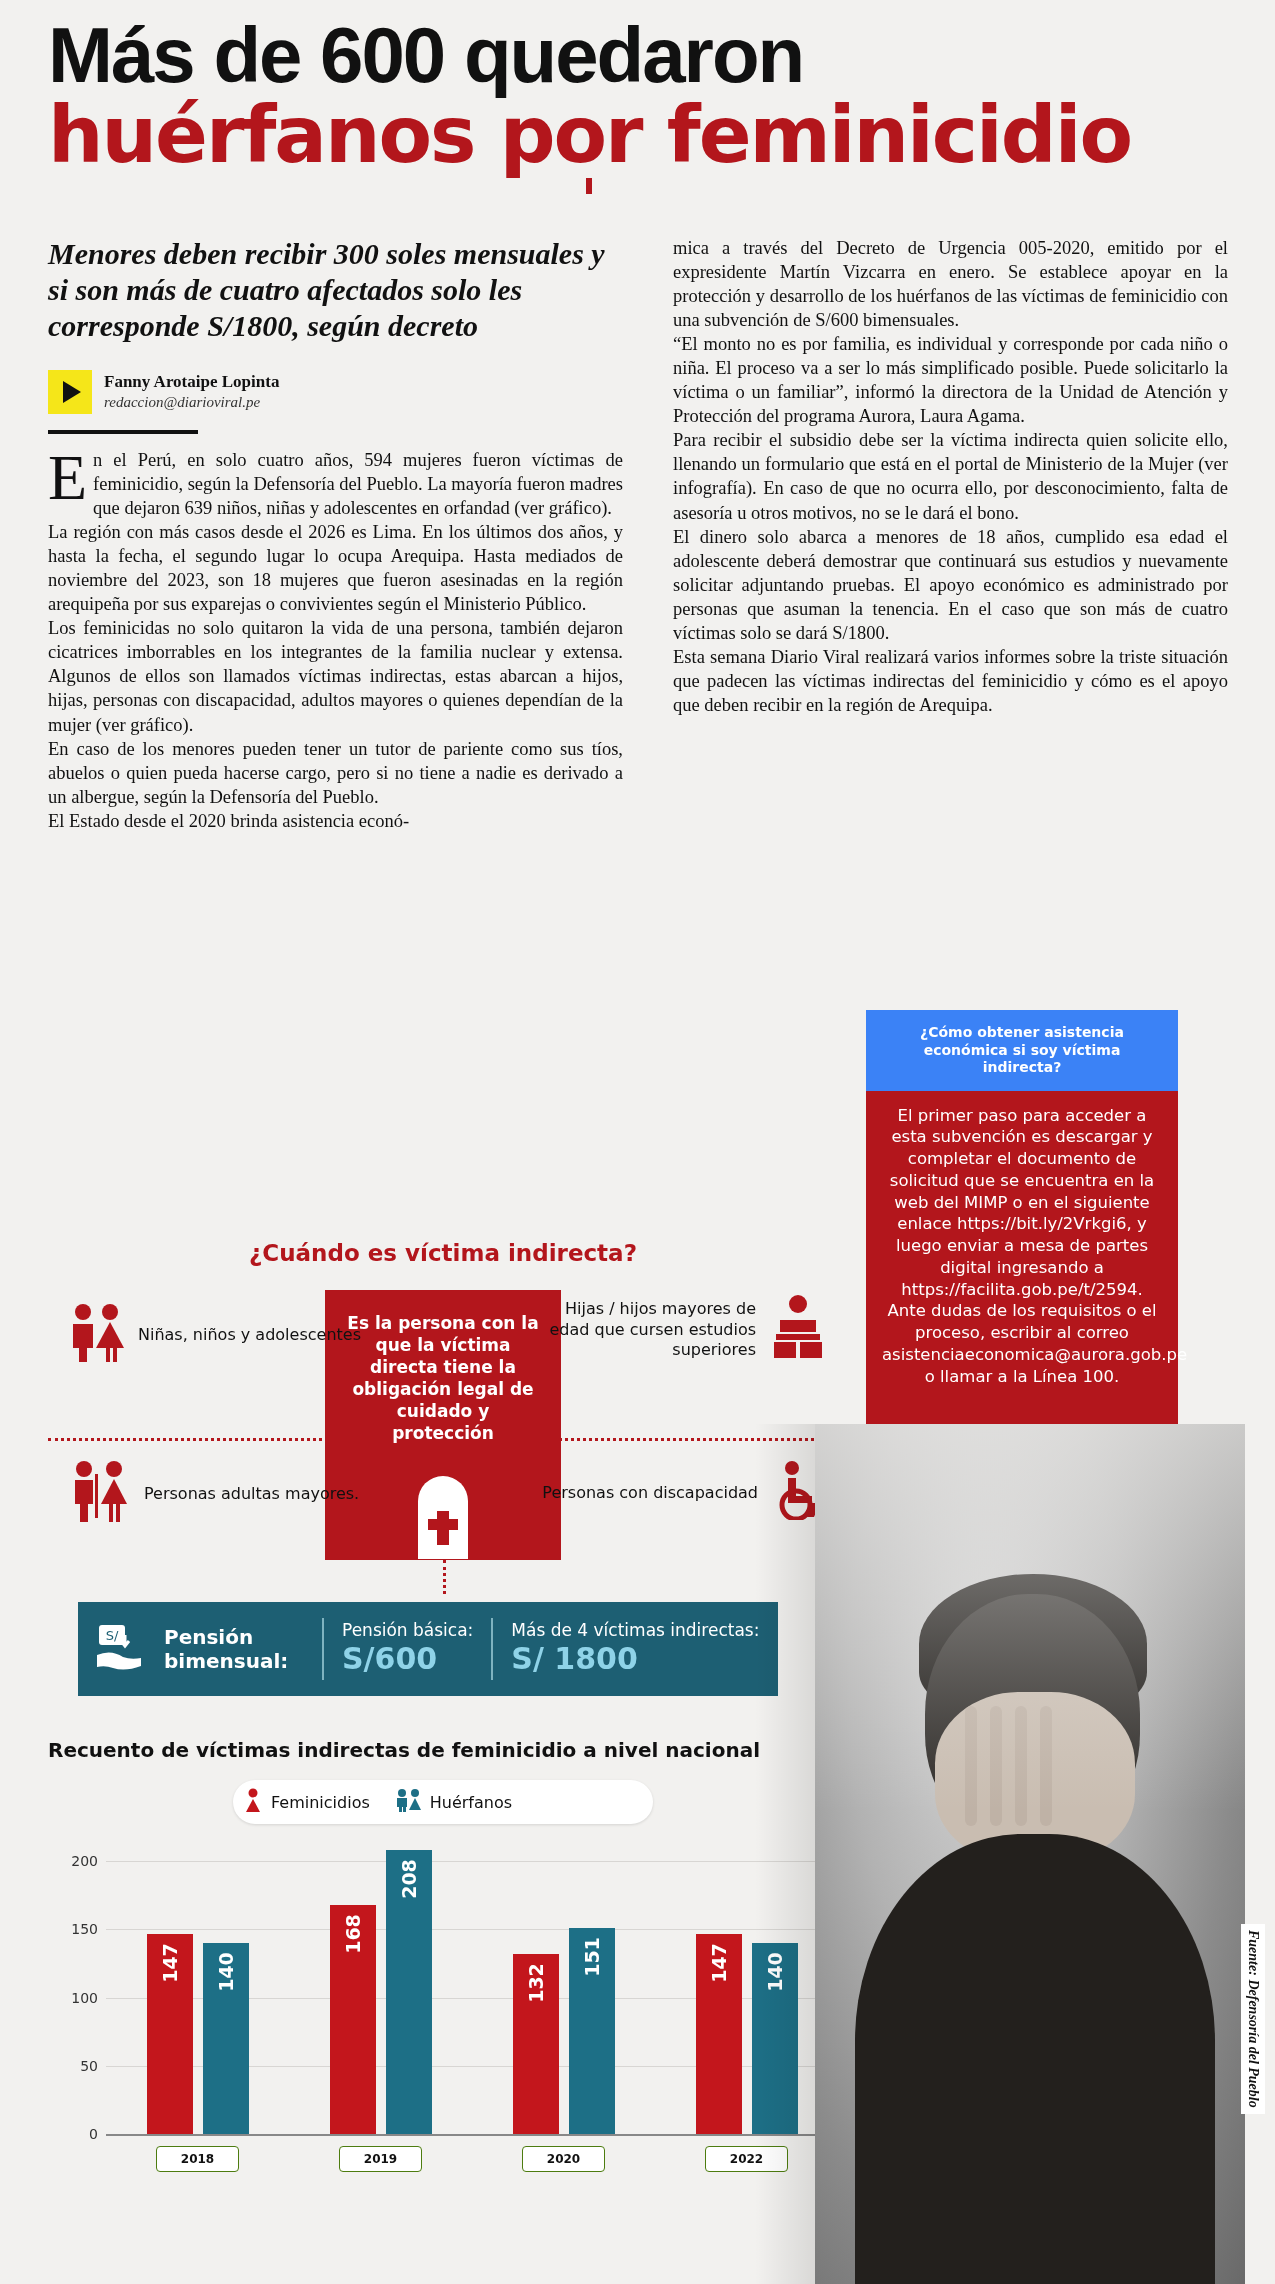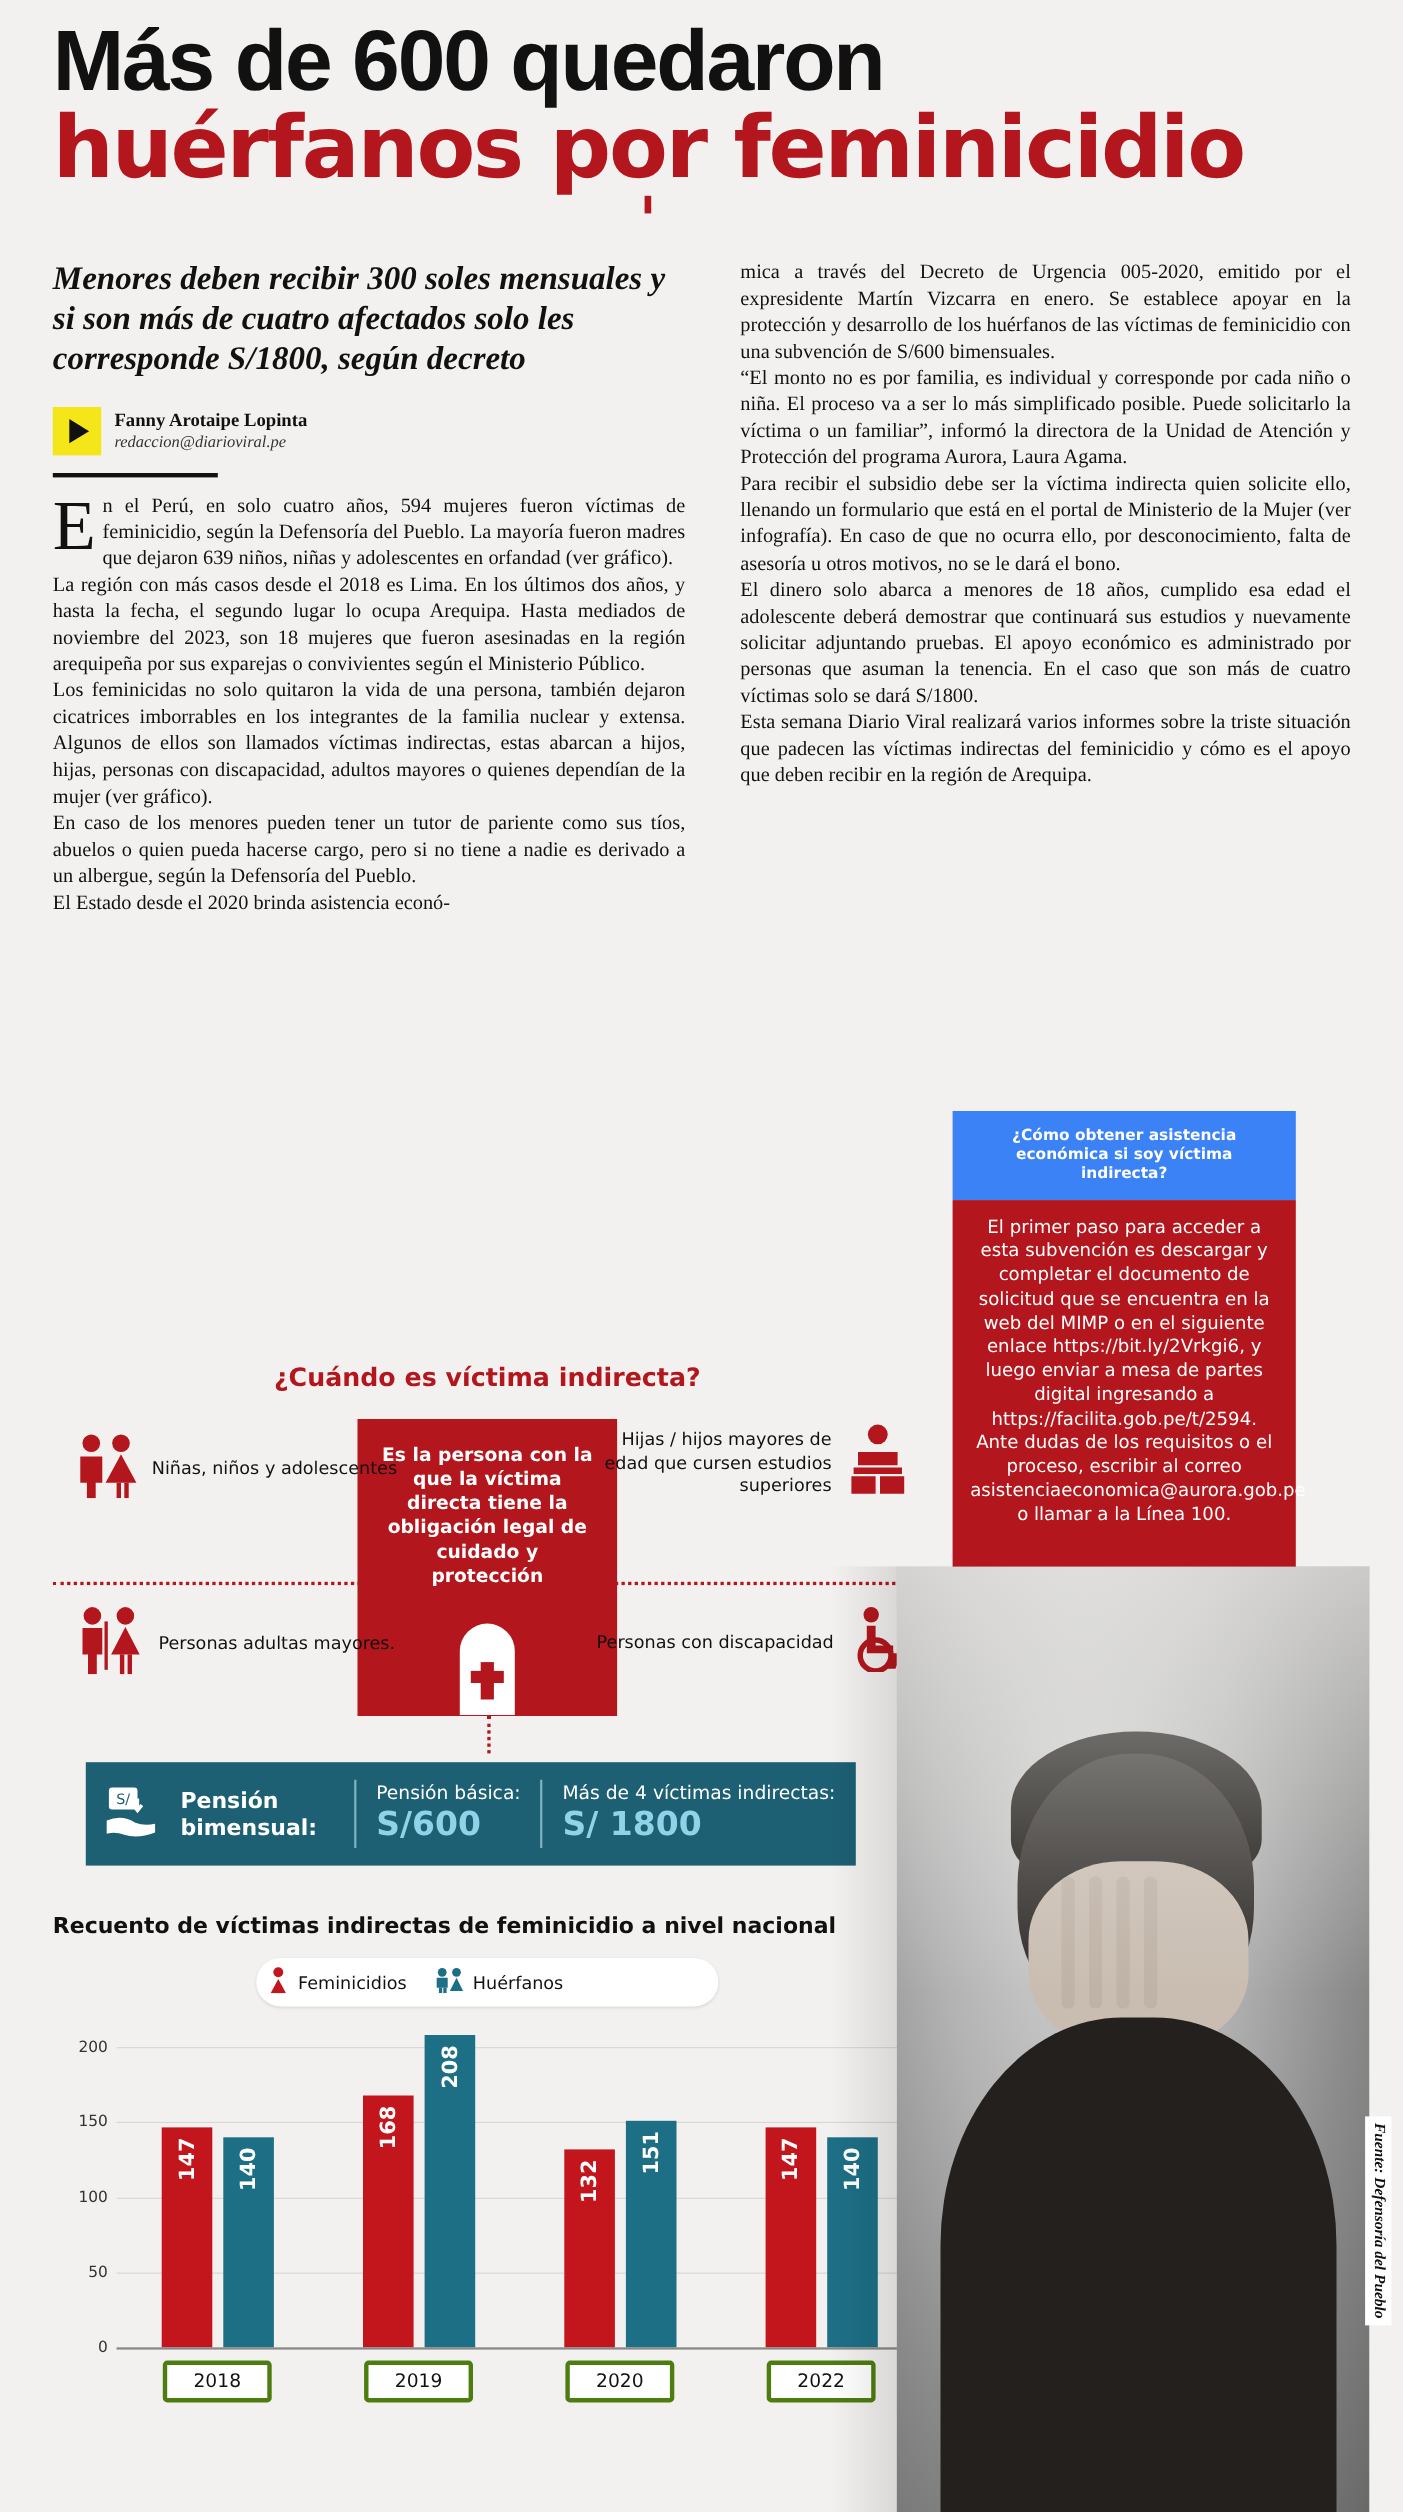--- a/index.html
+++ b/index.html
@@ -261,26 +261,26 @@
   .bar.f{ background:#c3161c; }
   .bar.h{ background:#1d6f86; }
   .xaxis{
     position:relative; margin-left:58px;
     border-top:2px solid #888;
     display:flex; justify-content:space-around;
     padding-top:10px;
   }
   .xlabel{
     background:#fff;
-    border:4px solid #4d7c0f;
+    border:1px solid #4d7c0f;
     border-radius:4px;
     padding:5px 24px;
     font-family:"DejaVu Sans", sans-serif;
-    font-weight:normal;
-    font-size:17px;
+    font-weight:bold;
+    font-size:12px;
   }
 
   
   .photo{
     position:absolute;
     right:30px; bottom:0;
     width:430px; height:860px;
     overflow:hidden;
   }
   .photo .ph-bg{
@@ -366,21 +366,21 @@
         <div class="byline-text">
           <div class="byline-name">Fanny Arotaipe Lopinta</div>
           <div class="byline-mail">redaccion@diarioviral.pe</div>
         </div>
       </div>
 
       <div class="rule"></div>
 
       <div class="body-text">
         <p class="first">En el Perú, en solo cuatro años, 594 mujeres fueron víctimas de feminicidio, según la Defensoría del Pueblo. La mayoría fueron madres que dejaron 639 niños, niñas y adolescentes en orfandad (ver gráfico).</p>
-        <p>La región con más casos desde el 2018 es Lima. En los últimos dos años, y hasta la fecha, el segundo lugar lo ocupa Arequipa. Hasta mediados de noviembre del 2023, son 18 mujeres que fueron asesinadas en la región arequipeña por sus exparejas o convivientes según el Ministerio Público.</p>
+        <p>La región con más casos desde el 2026 es Lima. En los últimos dos años, y hasta la fecha, el segundo lugar lo ocupa Arequipa. Hasta mediados de noviembre del 2023, son 18 mujeres que fueron asesinadas en la región arequipeña por sus exparejas o convivientes según el Ministerio Público.</p>
         <p>Los feminicidas no solo quitaron la vida de una persona, también dejaron cicatrices imborrables en los integrantes de la familia nuclear y extensa. Algunos de ellos son llamados víctimas indirectas, estas abarcan a hijos, hijas, personas con discapacidad, adultos mayores o quienes dependían de la mujer (ver gráfico).</p>
         <p>En caso de los menores pueden tener un tutor de pariente como sus tíos, abuelos o quien pueda hacerse cargo, pero si no tiene a nadie es derivado a un albergue, según la Defensoría del Pueblo.</p>
         <p>El Estado desde el 2020 brinda asistencia econó-</p>
       </div>
     </div>
 
     <div class="col-right">
       <div class="body-text">
         <p>mica a través del Decreto de Urgencia 005-2020, emitido por el expresidente Martín Vizcarra en enero. Se establece apoyar en la protección y desarrollo de los huérfanos de las víctimas de feminicidio con una subvención de S/600 bimensuales.</p>
         <p>“El monto no es por familia, es individual y corresponde por cada niño o niña. El proceso va a ser lo más simplificado posible. Puede solicitarlo la víctima o un familiar”, informó la directora de la Unidad de Atención y Protección del programa Aurora, Laura Agama.</p>

